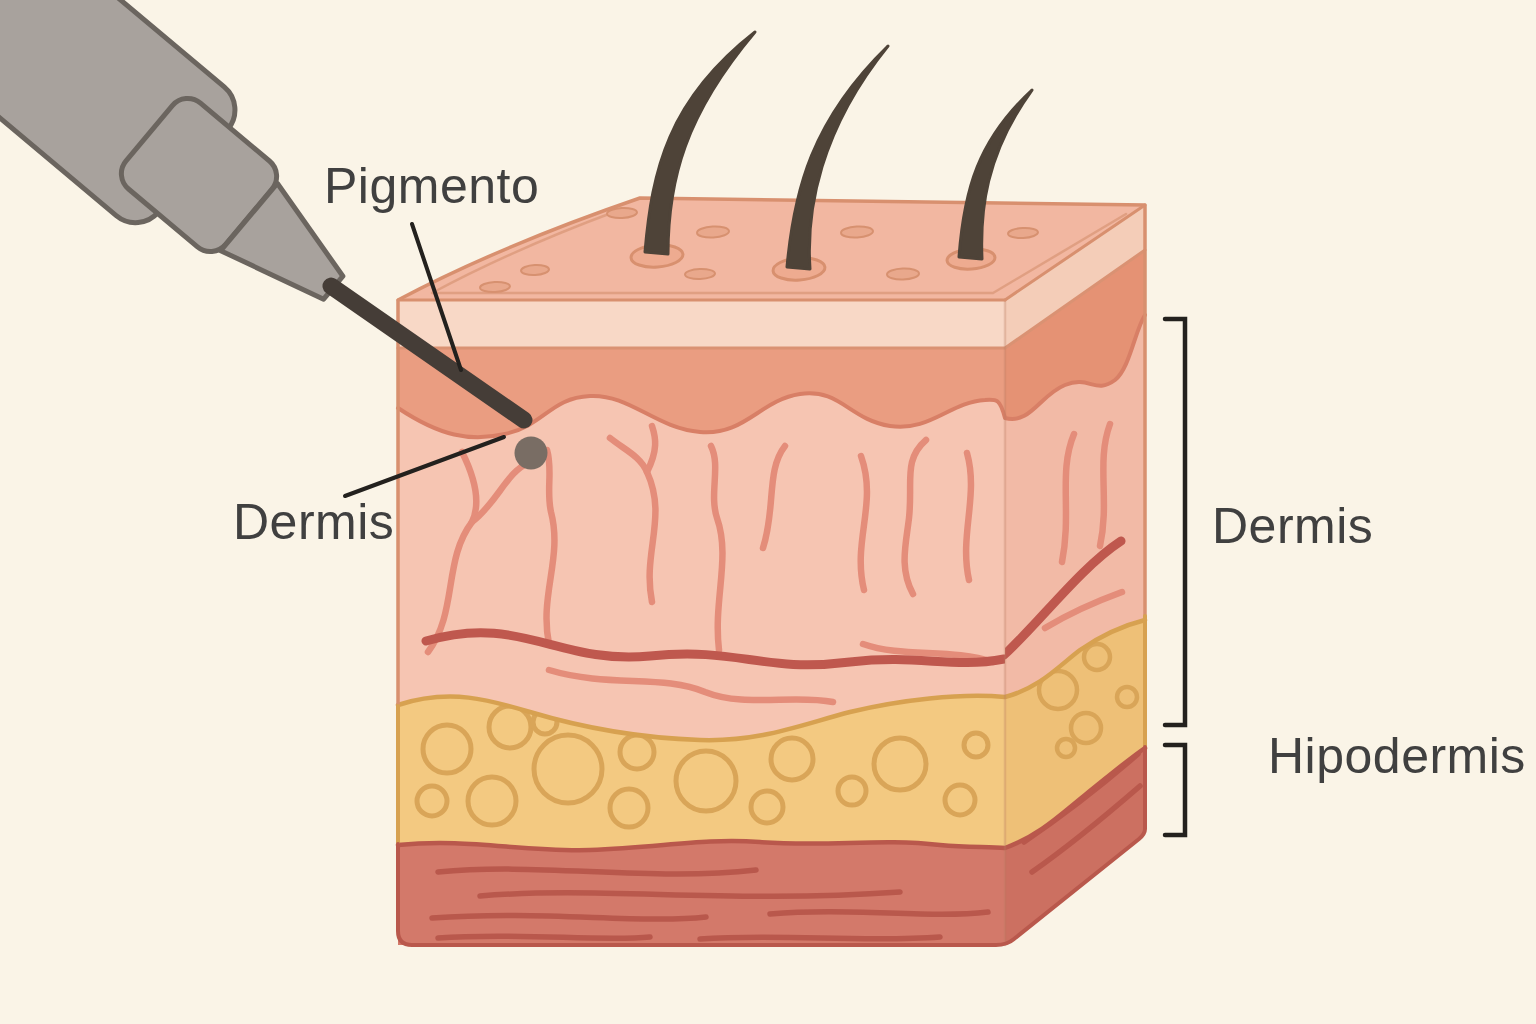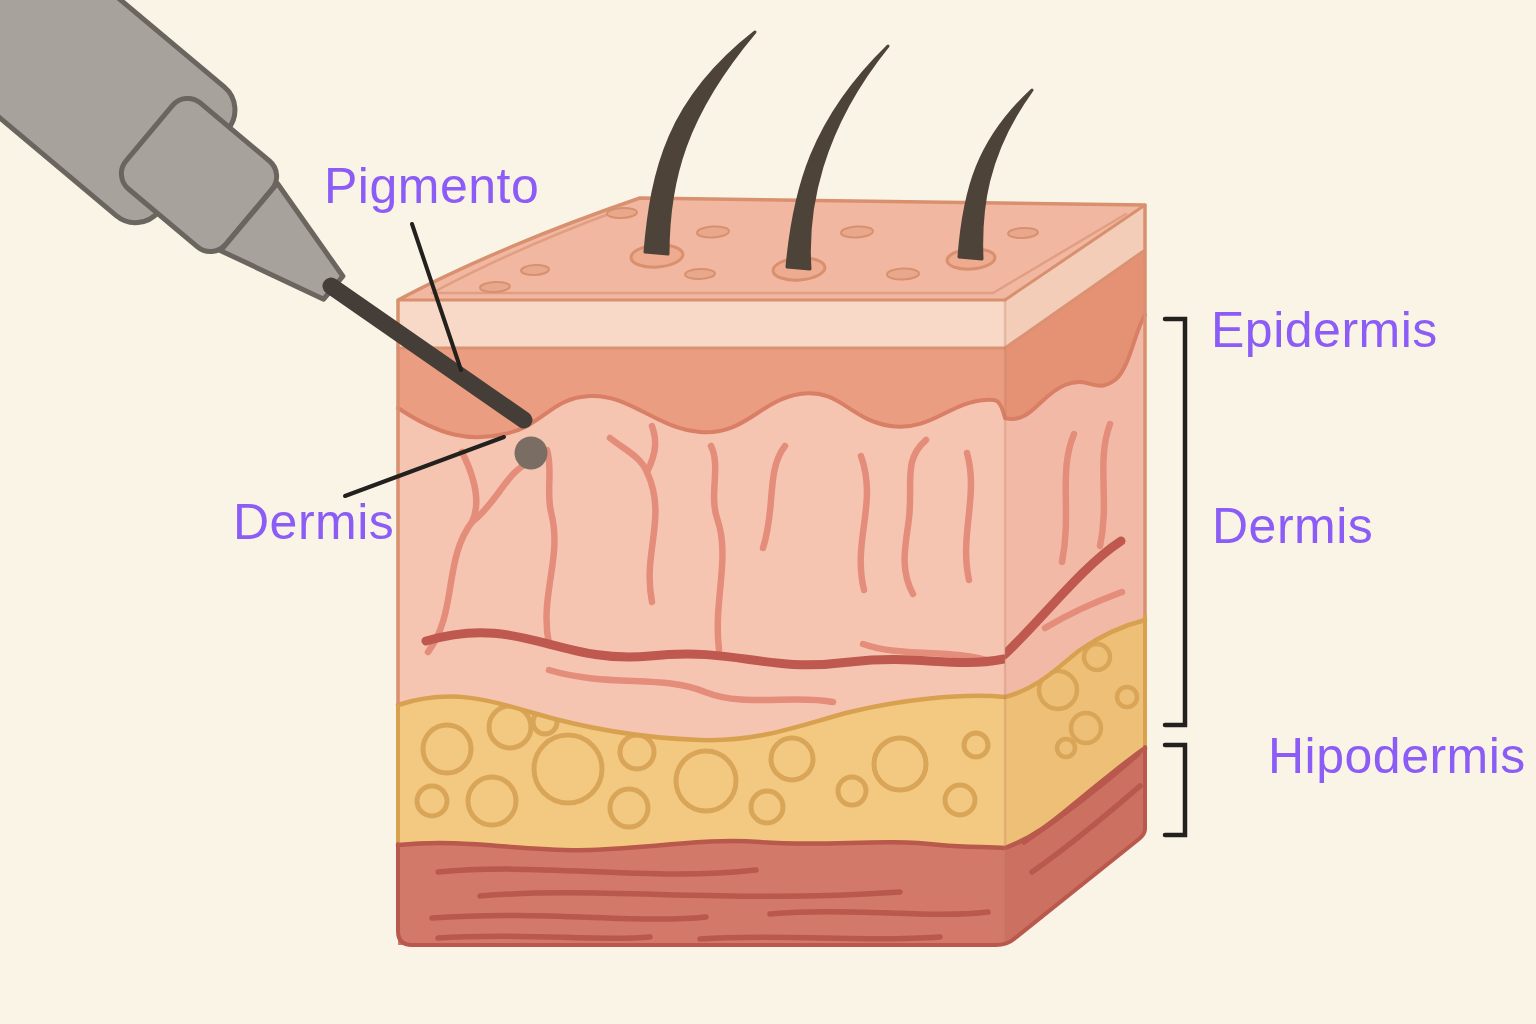--- a/index.html
+++ b/index.html
@@ -7,21 +7,21 @@
     width:1536px;height:1024px;position:relative;overflow:hidden;
     background:#faf4e7;
     font-family:"Liberation Sans", sans-serif;
   }
   #stage{position:absolute;inset:0;width:1536px;height:1024px;}
   svg{position:absolute;left:0;top:0;display:block;}
   .lbl{
     position:absolute;
     font-size:50px;
     line-height:1.0;
-    color:#8b5cf6;
+    color:#404040;
     letter-spacing:0.5px;
     white-space:nowrap;
     user-select:none;
   }
   .lbl-pigmento{left:324px;top:161px;}
   .lbl-dermis-left{left:233px;top:497px;}
   .lbl-epidermis{left:1211px;top:305px;}
   .lbl-dermis-right{left:1212px;top:501px;}
   .lbl-hipodermis{left:1268px;top:731px;}
 </style>
@@ -194,16 +194,15 @@
   <g fill="none" stroke="#23211e" stroke-width="4" stroke-linecap="round">
     <path d="M412,224 L461,370"></path>
     <path d="M345,496 L504,437"></path>
     <path d="M1165,319 L1185,319 L1185,725 L1165,725" stroke-width="4.5"></path>
     <path d="M1165,745 L1185,745 L1185,835 L1165,835" stroke-width="4.5"></path>
   </g>
 </svg>
 
   <div class="lbl lbl-pigmento">Pigmento</div>
   <div class="lbl lbl-dermis-left">Dermis</div>
-  <div class="lbl lbl-epidermis">Epidermis</div>
   <div class="lbl lbl-dermis-right">Dermis</div>
   <div class="lbl lbl-hipodermis">Hipodermis</div>
 </div>
 
 </body></html>

